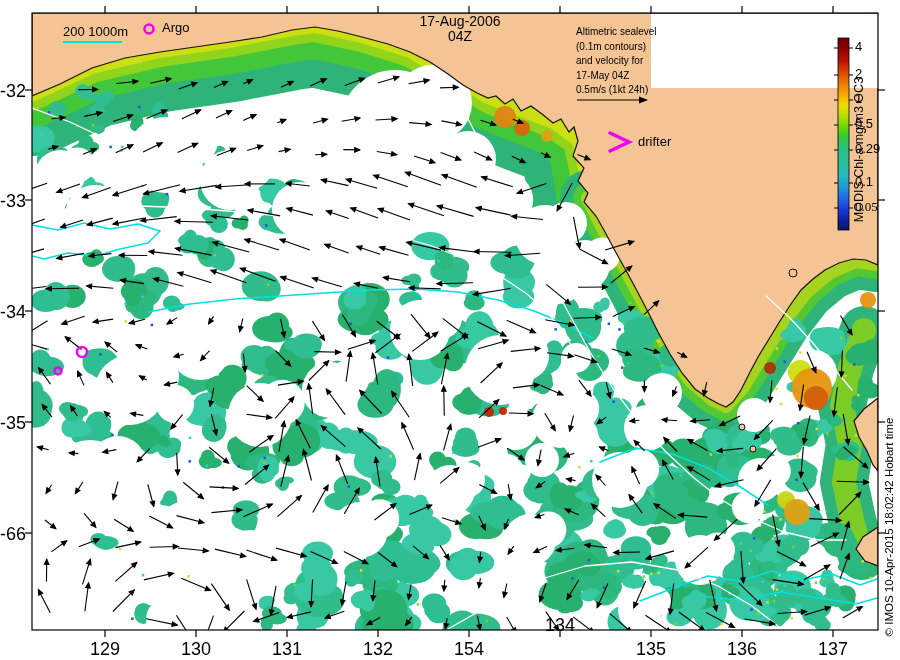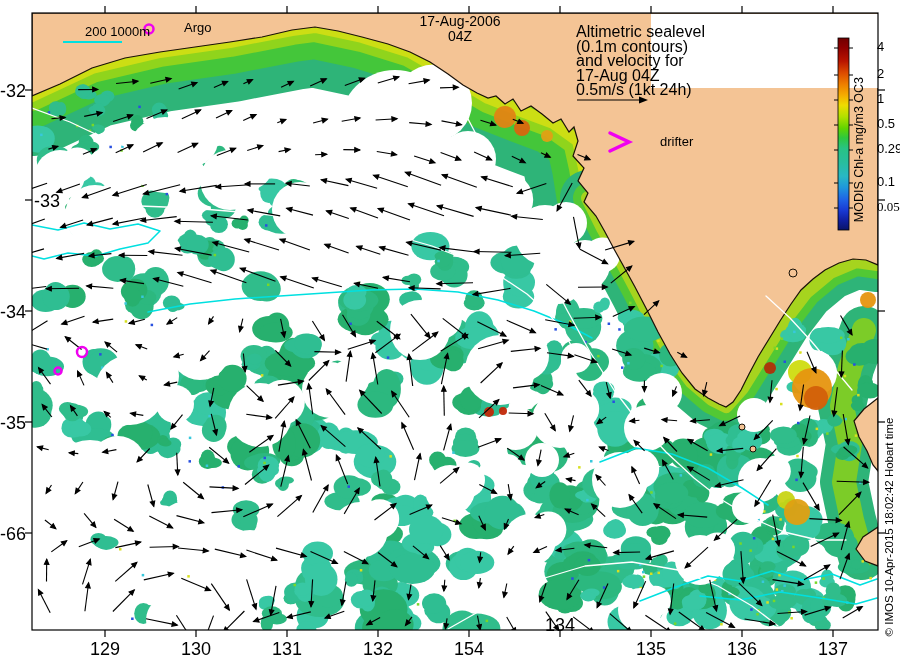--- a/index.html
+++ b/index.html
@@ -1,22 +1,22 @@
 <!DOCTYPE html>
 <html><head>
 <meta charset="utf-8">
 <style>
   html,body{margin:0;padding:0;background:#fff;}
   .stage{position:relative;width:900px;height:660px;background:#ffffff;overflow:hidden;
          font-family:"Liberation Sans","DejaVu Sans",sans-serif;color:#000;}
   .stage svg{position:absolute;left:0;top:0;}
   .lbl{position:absolute;white-space:nowrap;line-height:1.05;}
   .title{font-size:14px;text-align:center;}
-  .ann{font-size:16px;line-height:14.5px;}
-  .small{font-size:13px;margin-left:22px;}
+  .ann{font-size:10px;line-height:14.5px;}
+  .small{font-size:13px;}
   .axis{font-size:18px;}
   .rot{transform:rotate(-90deg);text-align:center;}
 </style>
 </head>
 <body>
 
 <div class="stage">
   <svg id="map-svg" width="900" height="660" viewBox="0 0 900 660">
       <defs>
         <linearGradient id="cbg" x1="0" y1="0" x2="0" y2="1">
@@ -2002,21 +2002,21 @@
 
   <div class="lbl title" style="left:385px;top:14px;width:150px;">
     <div>17-Aug-2006</div>
     <div>04Z</div>
   </div>
 
   <div class="lbl ann" style="left:576px;top:25px;">
     <div>Altimetric sealevel</div>
     <div>(0.1m contours)</div>
     <div>and velocity for</div>
-    <div>17-Aug 04Z</div>
+    <div>17-May 04Z</div>
     <div>0.5m/s (1kt 24h)</div>
   </div>
 
   <div class="lbl small" style="left:63px;top:25px;">200  1000m</div>
   <div class="lbl small" style="left:162px;top:21px;">Argo</div>
   <div class="lbl small" style="left:638px;top:135px;">drifter</div>
 
   <div class="lbl rot" style="left:765px;top:143px;width:190px;font-size:12.5px;">MODIS Chl-a mg/m3 OC3</div>
   <div class="lbl rot" style="left:754px;top:521px;width:270px;font-size:11.5px;">© IMOS 10-Apr-2015 18:02:42 Hobart time</div>
 
@@ -2024,21 +2024,21 @@
       <div class="lbl axis" style="left: 85px; top: 640px; width: 40px; text-align: center;">129</div>
       <div class="lbl axis" style="left: 176px; top: 640px; width: 40px; text-align: center;">130</div>
       <div class="lbl axis" style="left: 267px; top: 640px; width: 40px; text-align: center;">131</div>
       <div class="lbl axis" style="left: 358px; top: 640px; width: 40px; text-align: center;">132</div>
       <div class="lbl axis" style="left: 449px; top: 640px; width: 40px; text-align: center;">154</div>
       <div class="lbl axis" style="left: 540px; top: 616px; width: 40px; text-align: center;">134</div>
       <div class="lbl axis" style="left: 631px; top: 640px; width: 40px; text-align: center;">135</div>
       <div class="lbl axis" style="left: 722px; top: 640px; width: 40px; text-align: center;">136</div>
       <div class="lbl axis" style="left: 813px; top: 640px; width: 40px; text-align: center;">137</div>
       <div class="lbl axis" style="left: 0px; top: 82px; width: 26px; text-align: right;">-32</div>
-      <div class="lbl axis" style="left: 0px; top: 192px; width: 26px; text-align: right; padding-left: 34px;">-33</div>
+      <div class="lbl axis" style="left: 0px; top: 192px; width: 26px; text-align: right;">-33</div>
       <div class="lbl axis" style="left: 0px; top: 303px; width: 26px; text-align: right;">-34</div>
       <div class="lbl axis" style="left: 0px; top: 414px; width: 26px; text-align: right;">-35</div>
       <div class="lbl axis" style="left: 0px; top: 525px; width: 26px; text-align: right;">-66</div>
     </div>
   <div id="cb-labels">
       <div class="lbl small" style="left: 855px; top: 40px;">4</div>
       <div class="lbl small" style="left: 855px; top: 67px;">2</div>
       <div class="lbl small" style="left: 855px; top: 92px;">1</div>
       <div class="lbl small" style="left: 855px; top: 117px;">0.5</div>
       <div class="lbl small" style="left: 855px; top: 142px;">0.29</div>

